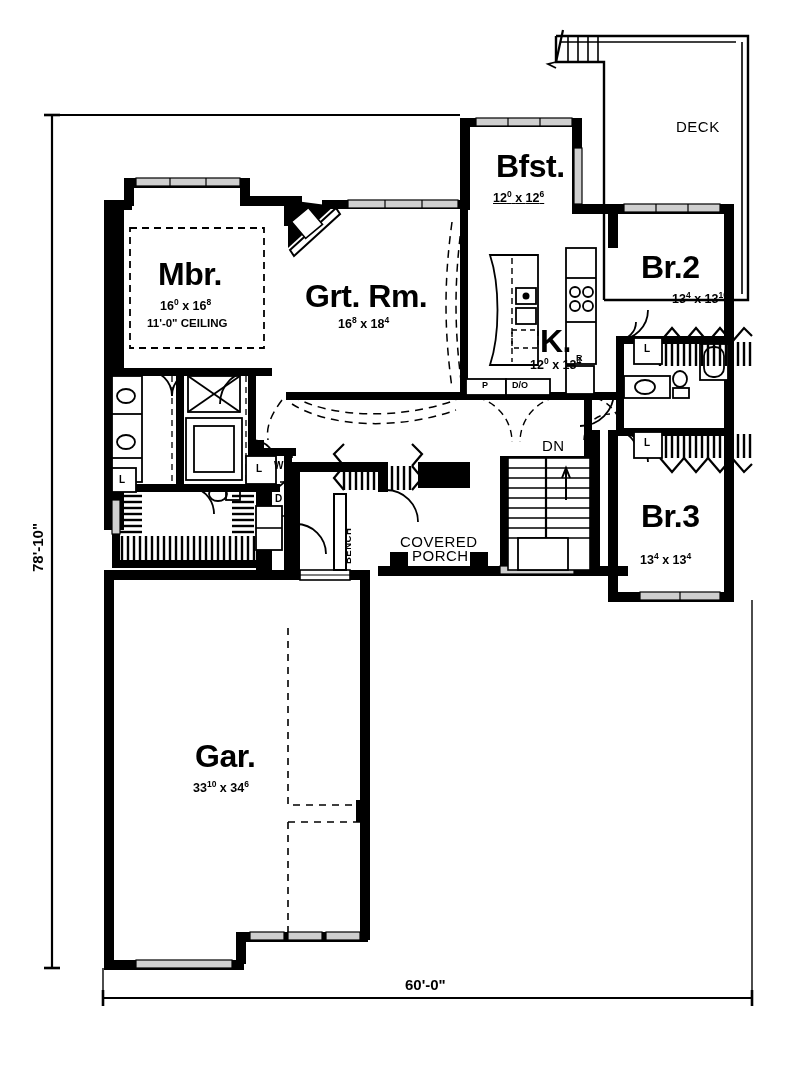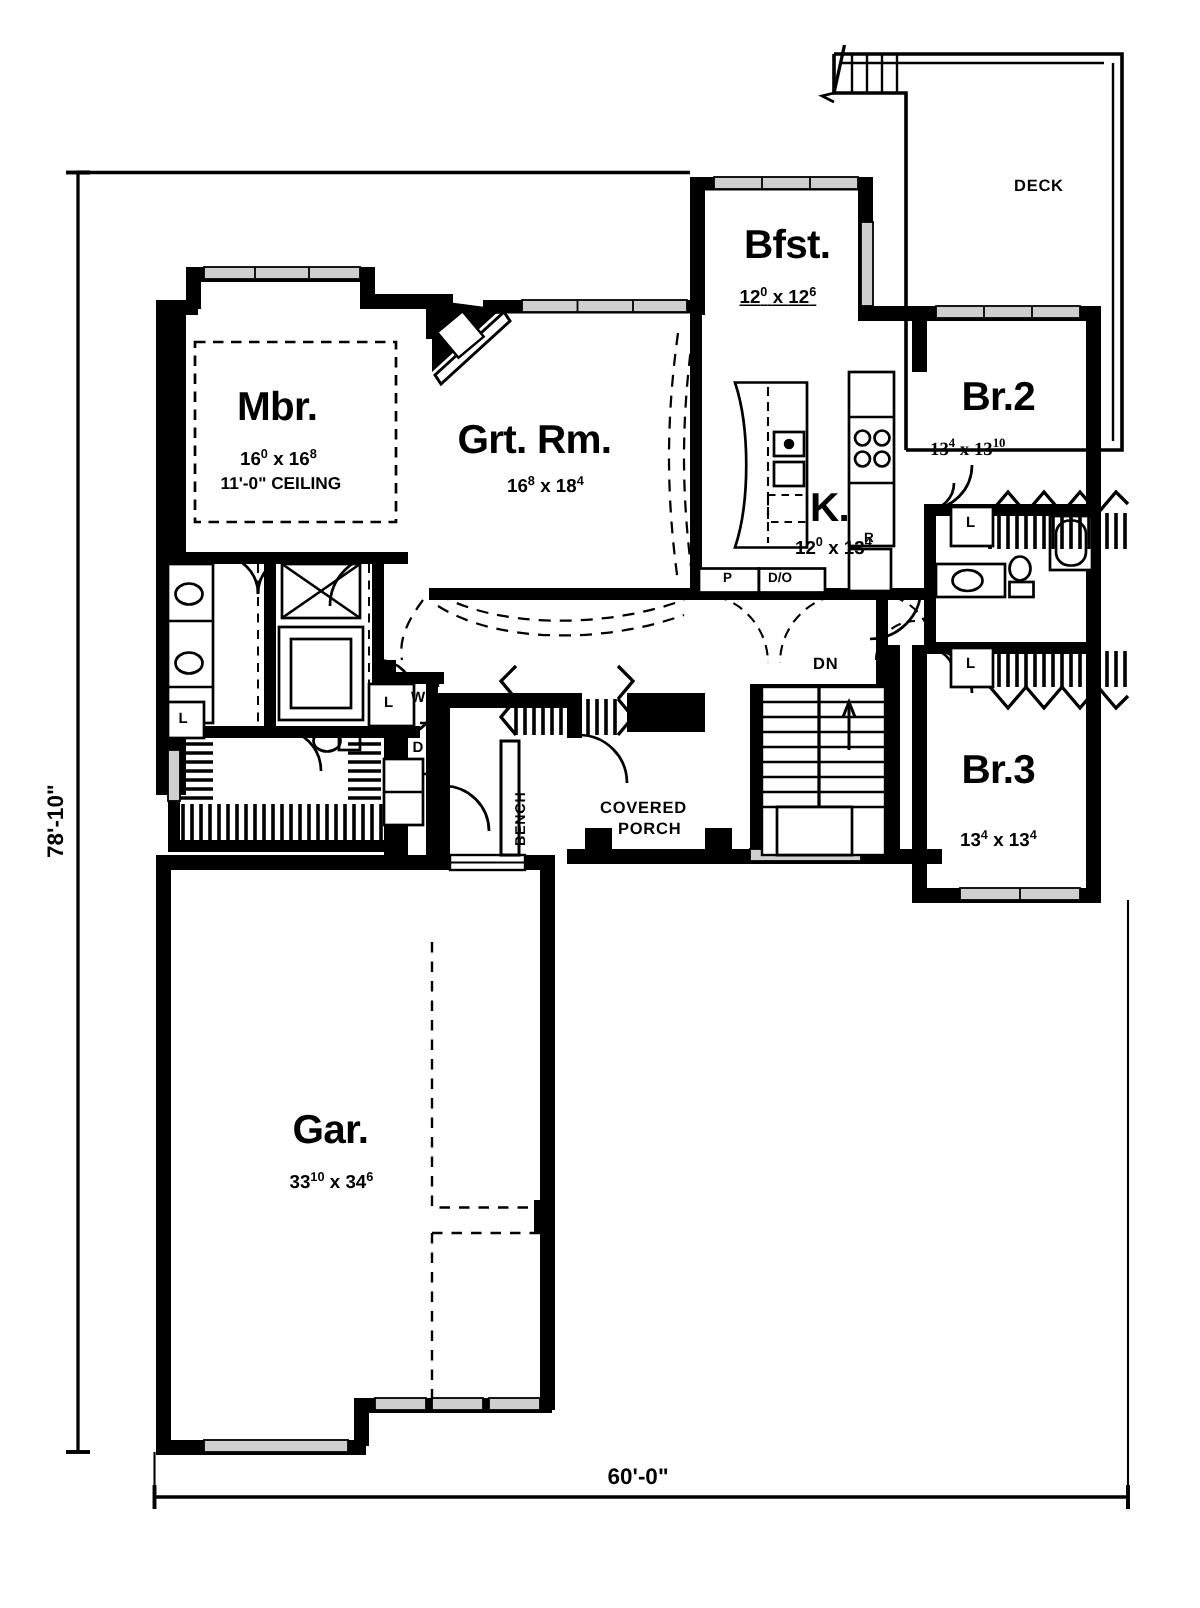--- a/index.html
+++ b/index.html
@@ -1,27 +1,27 @@
 <!DOCTYPE html>
 <html><head>
 <meta charset="utf-8">
 <style>
   html,body{margin:0;padding:0;background:#ffffff;}
   body{width:800px;height:1072px;position:relative;
        font-family:"Liberation Sans",sans-serif;color:#000;overflow:hidden;}
   #plan{position:absolute;left:0;top:0;width:800px;height:1072px;}
   .lbl{position:absolute;white-space:nowrap;font-family:"Liberation Sans",sans-serif;
        font-weight:bold;color:#000;line-height:1;}
-  .room-name{font-size:27px;letter-spacing:-0.5px;text-align:center;}
+  .room-name{font-size:32px;letter-spacing:-0.5px;text-align:center;}
   .room-dim{font-size:12.5px;letter-spacing:0px;}
   .room-dim sup{font-size:8.5px;vertical-align:super;font-weight:bold;}
   .ceil{font-size:11.5px;}
   .tiny{font-size:10px;font-weight:bold;}
   .tiny2{font-size:9px;font-weight:bold;}
-  .plain{font-size:11px;font-weight:bold;letter-spacing:0.5px;text-align:right;}
+  .plain{font-size:15px;font-weight:normal;letter-spacing:0.5px;text-align:right;}
   .dimtxt{font-size:15px;font-weight:bold;letter-spacing:0px;}
   .vert{transform-origin:left top;transform:rotate(-90deg);}
   .vert-bench{transform-origin:left top;transform:rotate(-90deg);font-size:9.5px;font-weight:bold;letter-spacing:0.5px;}
 </style>
 </head>
 <body>
 
 <svg id="plan" viewBox="0 0 800 1072" xmlns="http://www.w3.org/2000/svg">
 
   <g stroke="#000" fill="none">
@@ -455,21 +455,21 @@
   <span> x </span><span>18</span><sup>4</sup>
 </div>
 
 <div class="lbl room-name" style="left:540px;top:325px;">K.</div>
 <div class="lbl room-dim" style="left:498px;top:357px;margin-left:32px;">
   <span>12</span><sup>0</sup>
   <span> x </span><span>13</span><sup>4</sup>
 </div>
 
 <div class="lbl room-name" style="left:641px;top:251px;">Br.2</div>
-<div class="lbl room-dim" style="left:620px;top:291px;font-family:Liberation Serif, serif;">
+<div class="lbl room-dim" style="left:672px;top:291px;">
   <span>13</span><sup>4</sup>
   <span> x </span><span>13</span><sup>10</sup>
 </div>
 
 <div class="lbl room-name" style="left:641px;top:500px;">Br.3</div>
 <div class="lbl room-dim" style="left:640px;top:516px;margin-top:36px;">
   <span>13</span><sup>4</sup>
   <span> x </span><span>13</span><sup>4</sup>
 </div>
 

